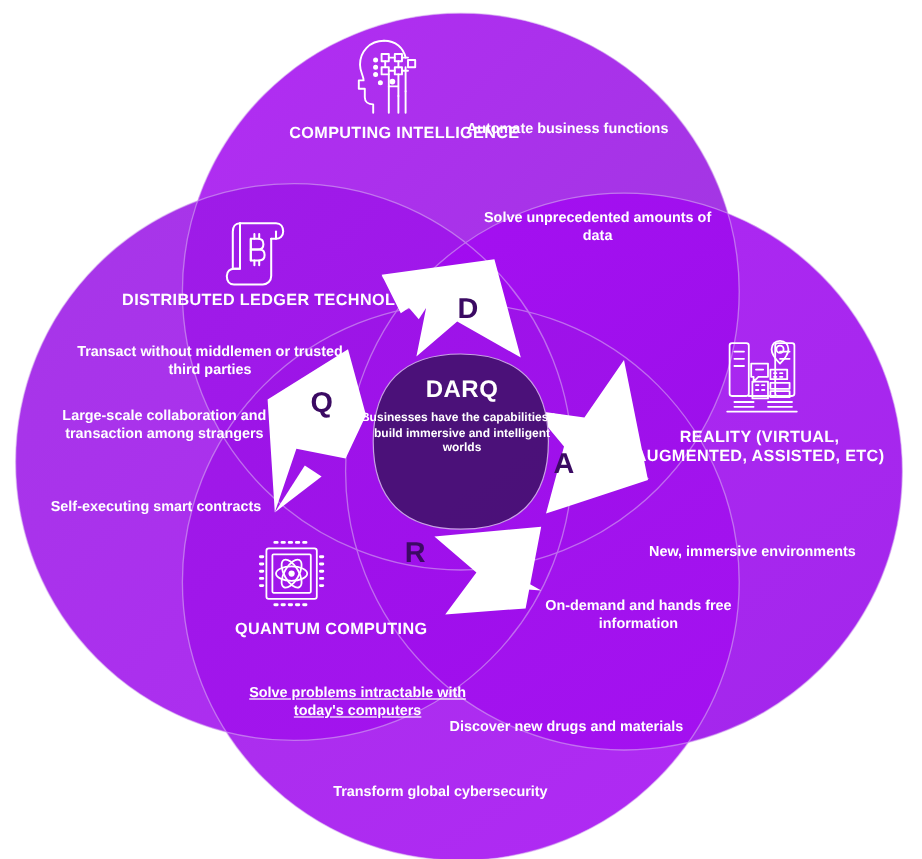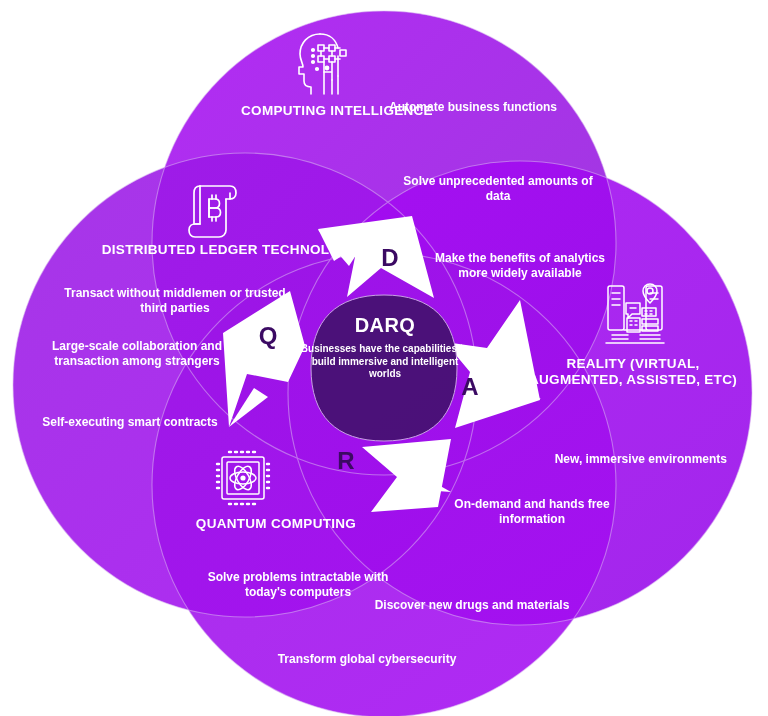--- a/index.html
+++ b/index.html
@@ -24,25 +24,25 @@
   #b-ai-1     {left:378px; top:100px; width:190px;}
   #b-ai-2     {left:398px; top:174px; width:200px;}
   #b-ai-3     {left:420px; top:251px; width:200px;}
 
   #t-dlt      {left:96px;  top:242px; width:270px;}
   #b-dlt-1    {left:50px;  top:286px; width:250px;}
   #b-dlt-2    {left:22px;  top:339px; width:230px;}
   #b-dlt-3    {left:40px;  top:415px; width:180px;}
 
   #t-rar      {left:518px; top:356px; width:230px;}
-  #b-rar-1    {left:527px; top:452px; width:200px;text-align:right;}
+  #b-rar-1    {left:527px; top:452px; width:200px;}
   #b-rar-2    {left:432px; top:497px; width:200px;}
 
   #t-qc       {left:176px; top:516px; width:200px;}
-  #b-qc-1     {left:198px; top:570px; width:200px;}
+  #b-qc-1     {left:198px; top:570px; width:200px;text-decoration:underline;}
   #b-qc-2     {left:372px; top:598px; width:200px;}
   #b-qc-3     {left:267px; top:652px; width:200px;}
 
   #ctr-wrap   {left:299px; top:313px; width:172px;}
   #ctr-wrap .ctr-body{margin-top:6px;}
 </style>
 </head>
 <body>
 
 <div id="stage">
@@ -183,21 +183,20 @@
         <path d="M18 58 h2 M24 58 h2 M30 58 h2 M36 58 h2 M42 58 h2"></path>
         <path d="M6 18 h2 M6 24 h2 M6 30 h2 M6 36 h2 M6 42 h2"></path>
         <path d="M56 18 h2 M56 24 h2 M56 30 h2 M56 36 h2 M56 42 h2"></path>
       </g>
     </svg>
   </div>
 
   <div class="lbl title" id="t-ai">COMPUTING INTELLIGENCE</div>
   <div class="lbl bullet" id="b-ai-1">Automate business functions</div>
   <div class="lbl bullet" id="b-ai-2">Solve unprecedented amounts of data</div>
-  <div class="lbl bullet" id="b-ai-3">Make the benefits of analytics more widely available</div>
 
   <div class="lbl title" id="t-dlt">DISTRIBUTED LEDGER TECHNOLOGY</div>
   <div class="lbl bullet" id="b-dlt-1">Transact without middlemen or trusted third parties</div>
   <div class="lbl bullet" id="b-dlt-2">Large-scale collaboration and transaction among strangers</div>
   <div class="lbl bullet" id="b-dlt-3">Self-executing smart contracts</div>
 
   <div class="lbl title" id="t-rar">REALITY (VIRTUAL, AUGMENTED, ASSISTED, ETC)</div>
   <div class="lbl bullet" id="b-rar-1">New, immersive environments</div>
   <div class="lbl bullet" id="b-rar-2">On-demand and hands free information</div>
 

